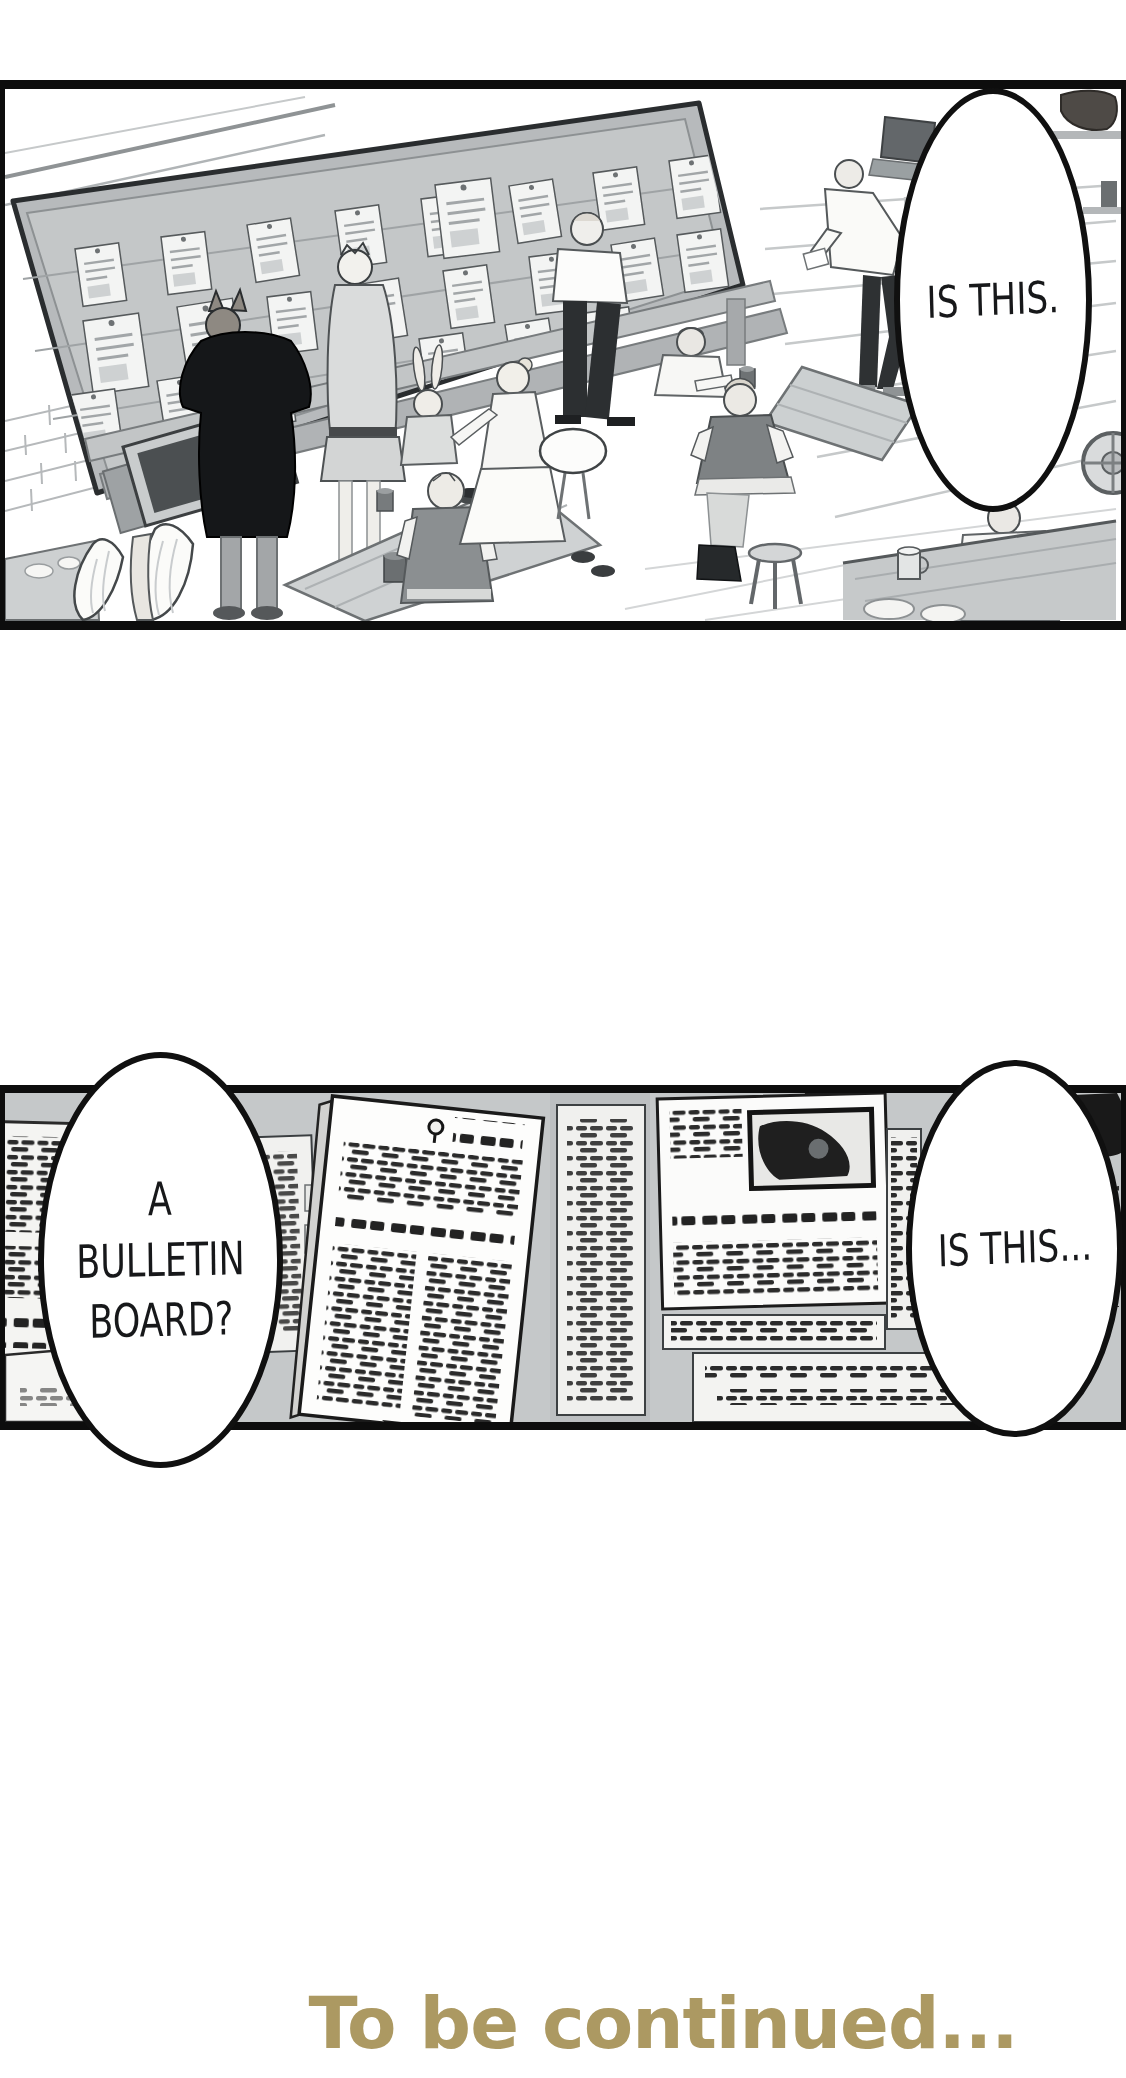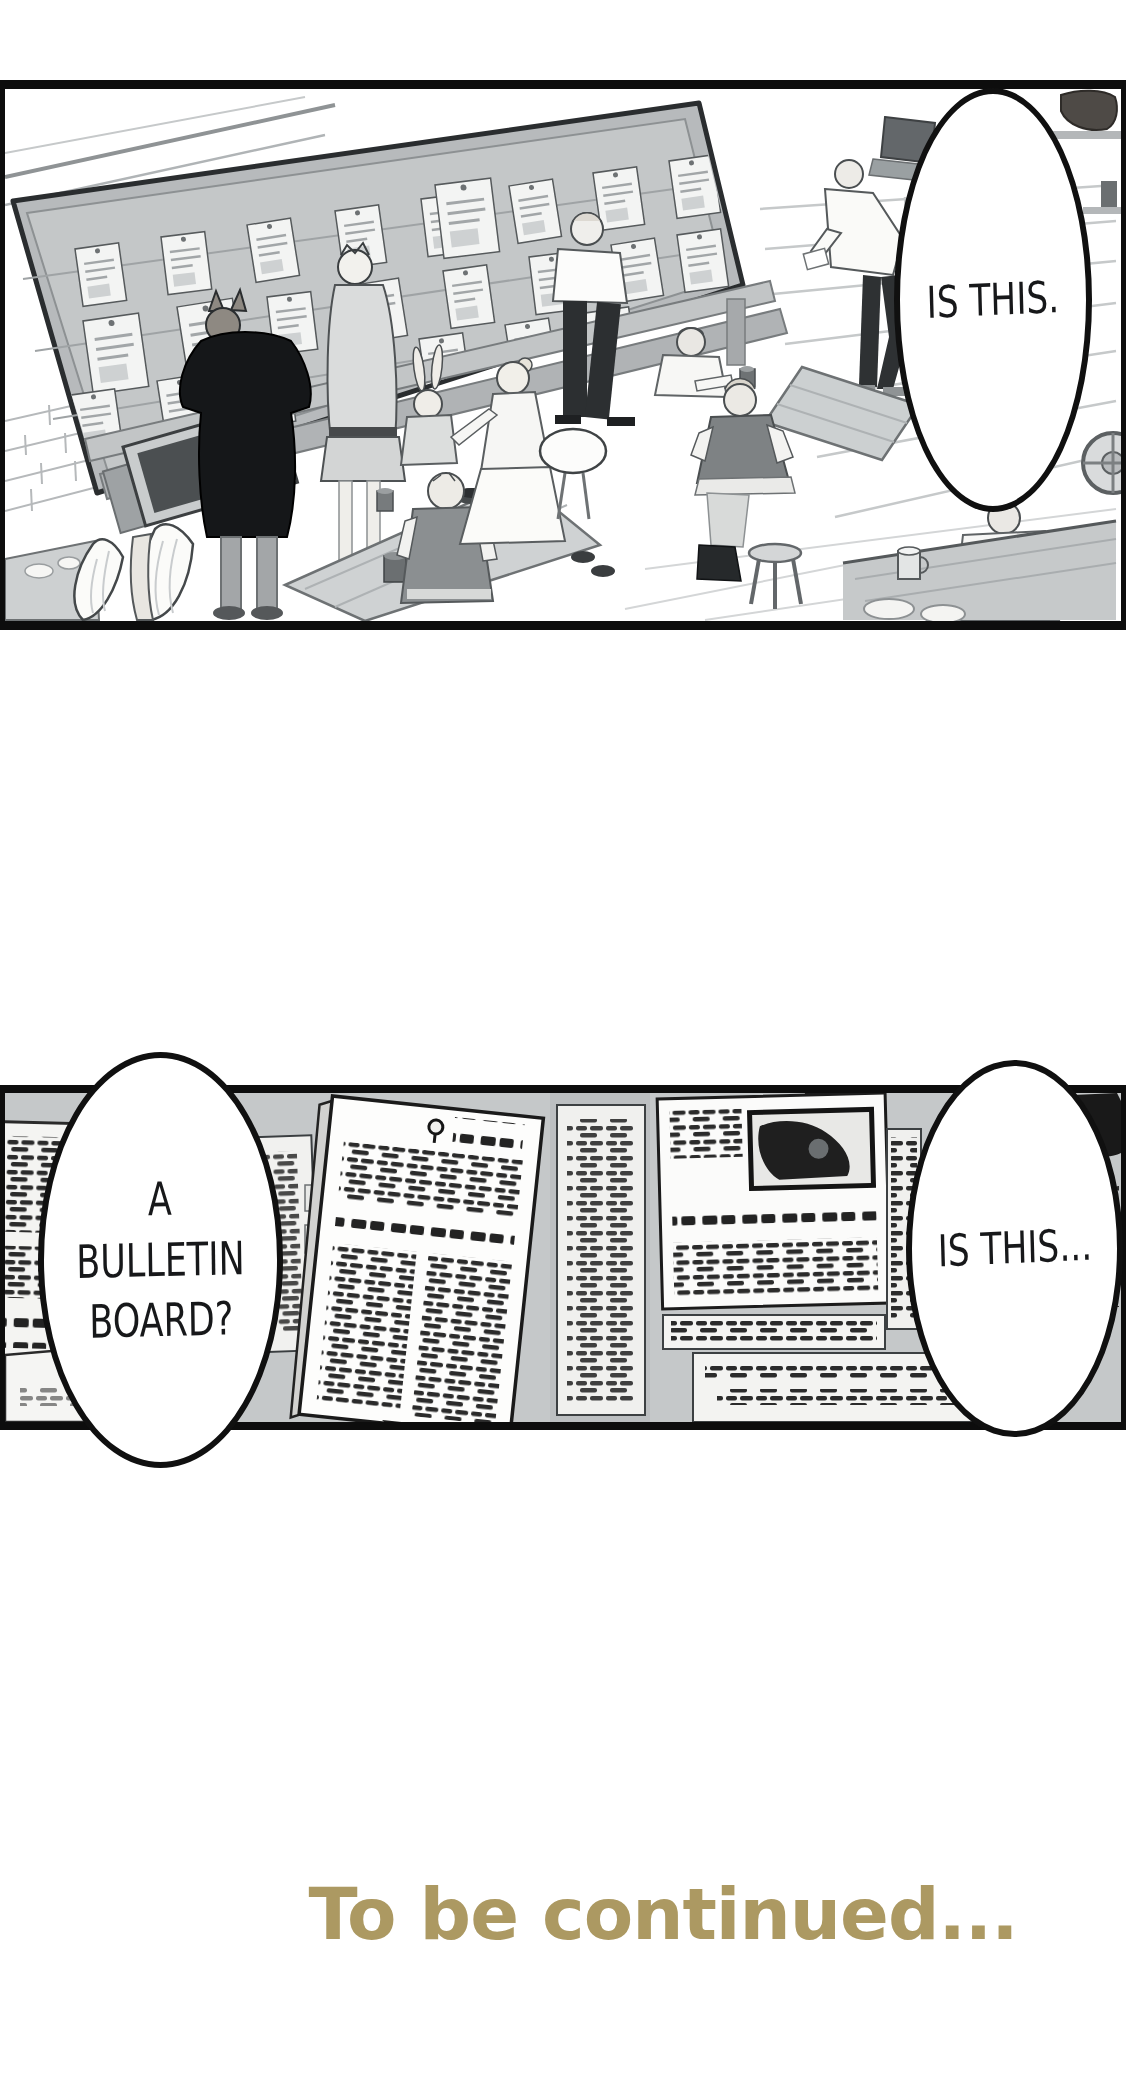--- a/index.html
+++ b/index.html
@@ -12,21 +12,21 @@
   .panel svg{position:absolute;left:0;top:0;width:100%;height:100%;display:block;}
   .bubble{position:absolute;background:#ffffff;border:6px solid #101010;border-radius:50%;
           display:flex;align-items:center;justify-content:center;text-align:center;z-index:6;box-sizing:border-box;}
   .bubble .txt{color:#17181a;line-height:1.32;white-space:pre-line;}
   #bubble-top{left:894px;top:88px;width:198px;height:424px;}
   #bubble-top .txt{font-size:44px;transform:scaleX(0.78) rotate(-2deg);}
   #bubble-left{left:38px;top:1052px;width:245px;height:416px;}
   #bubble-left .txt{font-size:46px;transform:scaleX(0.76) rotate(-1deg);}
   #bubble-right{left:906px;top:1060px;width:217px;height:377px;}
   #bubble-right .txt{font-size:44px;transform:scaleX(0.78) rotate(-2deg);}
-  .footer-text{position:absolute;left:228px;top:1872px;width:870px;text-align:center;
+  .footer-text{position:absolute;left:228px;top:1981px;width:870px;text-align:center;
           font-weight:bold;font-size:72px;letter-spacing:-1px;color:#ac9962;white-space:nowrap;z-index:3;}
 </style>
 </head>
 <body>
 
 <div class="page">
 
   <div class="panel panel-top">
     <svg viewBox="0 0 1116 532" preserveAspectRatio="none">
       <defs>

